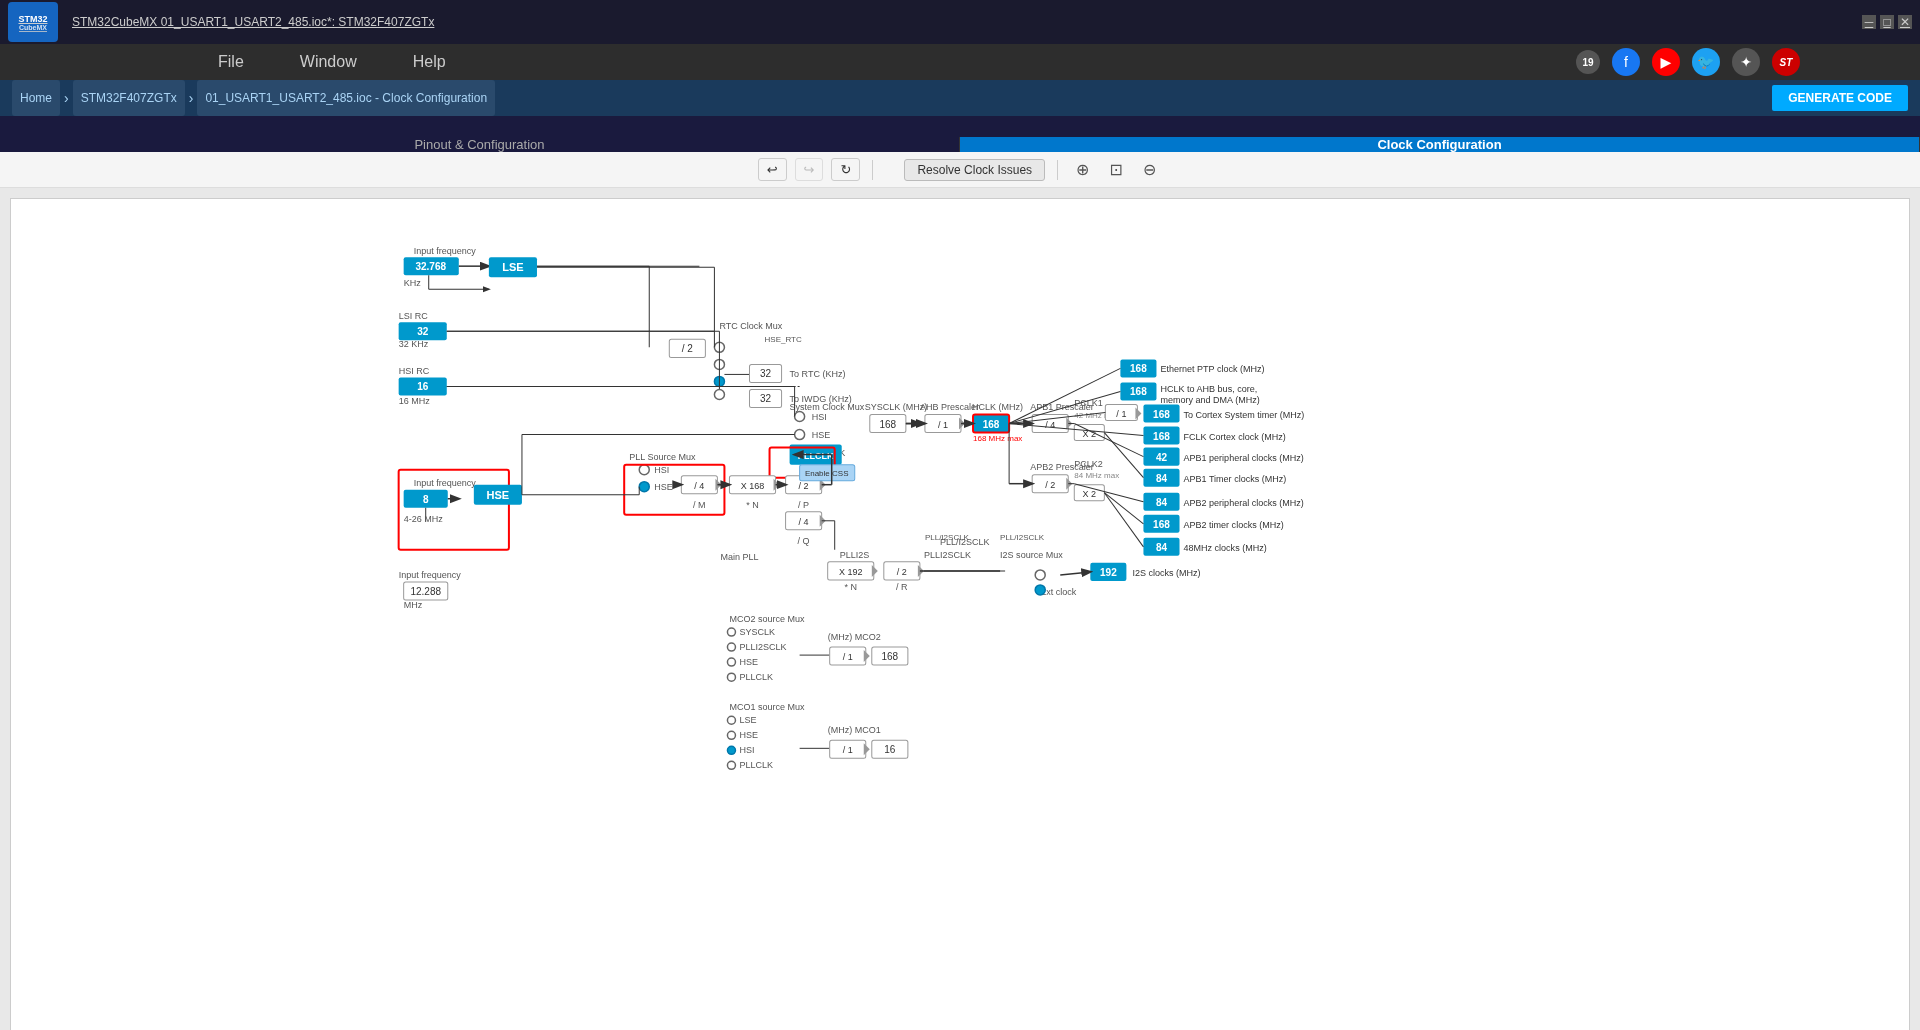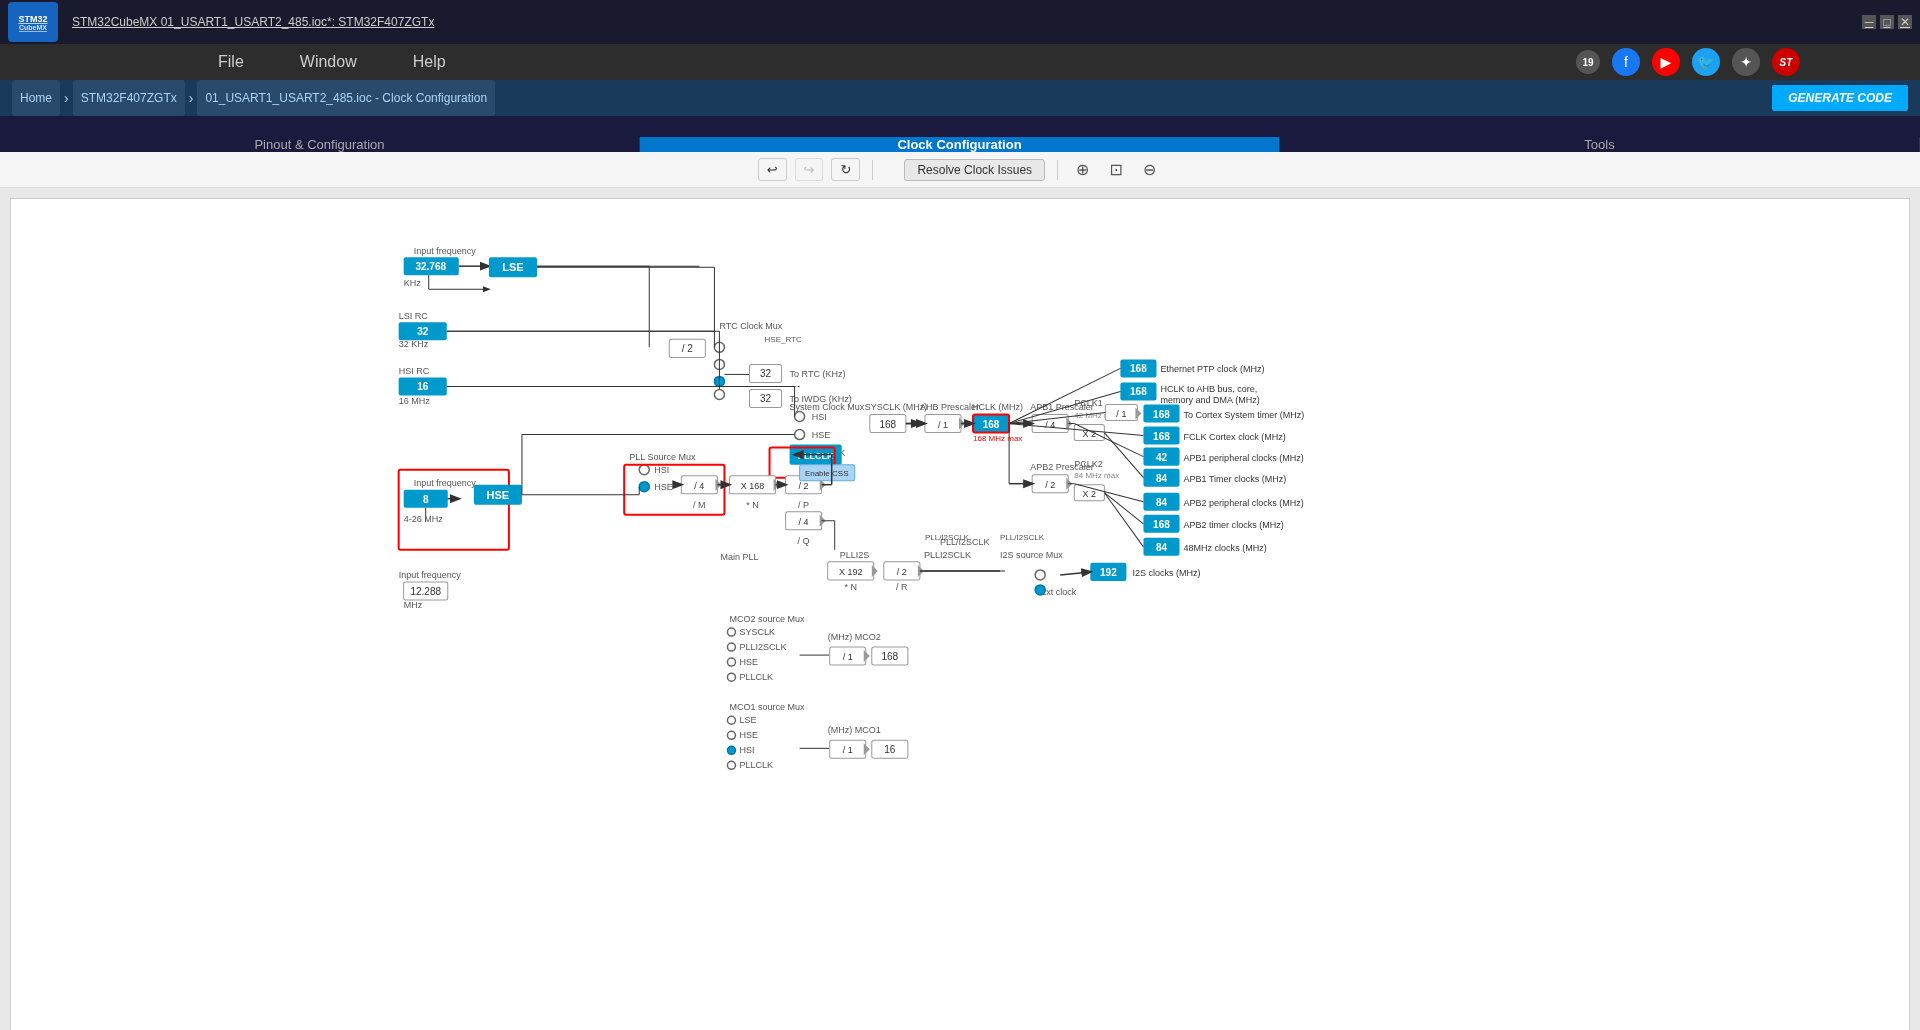--- a/index.html
+++ b/index.html
@@ -53,21 +53,20 @@
     .bread-sep { color: #aad4f5; font-size: 14px; }
     #generate-btn {
       background: #00aaff;
       color: white;
       border: none;
       padding: 6px 16px;
       font-size: 12px;
       font-weight: bold;
       cursor: pointer;
       border-radius: 2px;
-      font-style: italic;
     }
 
     
     #tabbar {
       background: #1a1a3e;
       height: 36px;
       display: flex;
       align-items: flex-end;
     }
     .tab {
@@ -197,23 +196,20 @@
   </div>
   <button id="generate-btn">GENERATE CODE</button>
 </div>
 
 <div id="tabbar">
   <div class="tab">
     <span>Pinout &amp; Configuration</span>
   </div>
   <div class="tab active">
     <span>Clock Configuration</span>
-  </div>
-  <div class="tab">
-    <span>Tools</span>
   </div>
 </div>
 
 <div id="toolbar">
   <button class="toolbar-btn">↩</button>
   <button class="toolbar-btn disabled">↪</button>
   <button class="toolbar-btn">↻</button>
   <div class="toolbar-sep"></div>
   <button class="toolbar-btn resolve">Resolve Clock Issues</button>
   <div class="toolbar-sep"></div>

